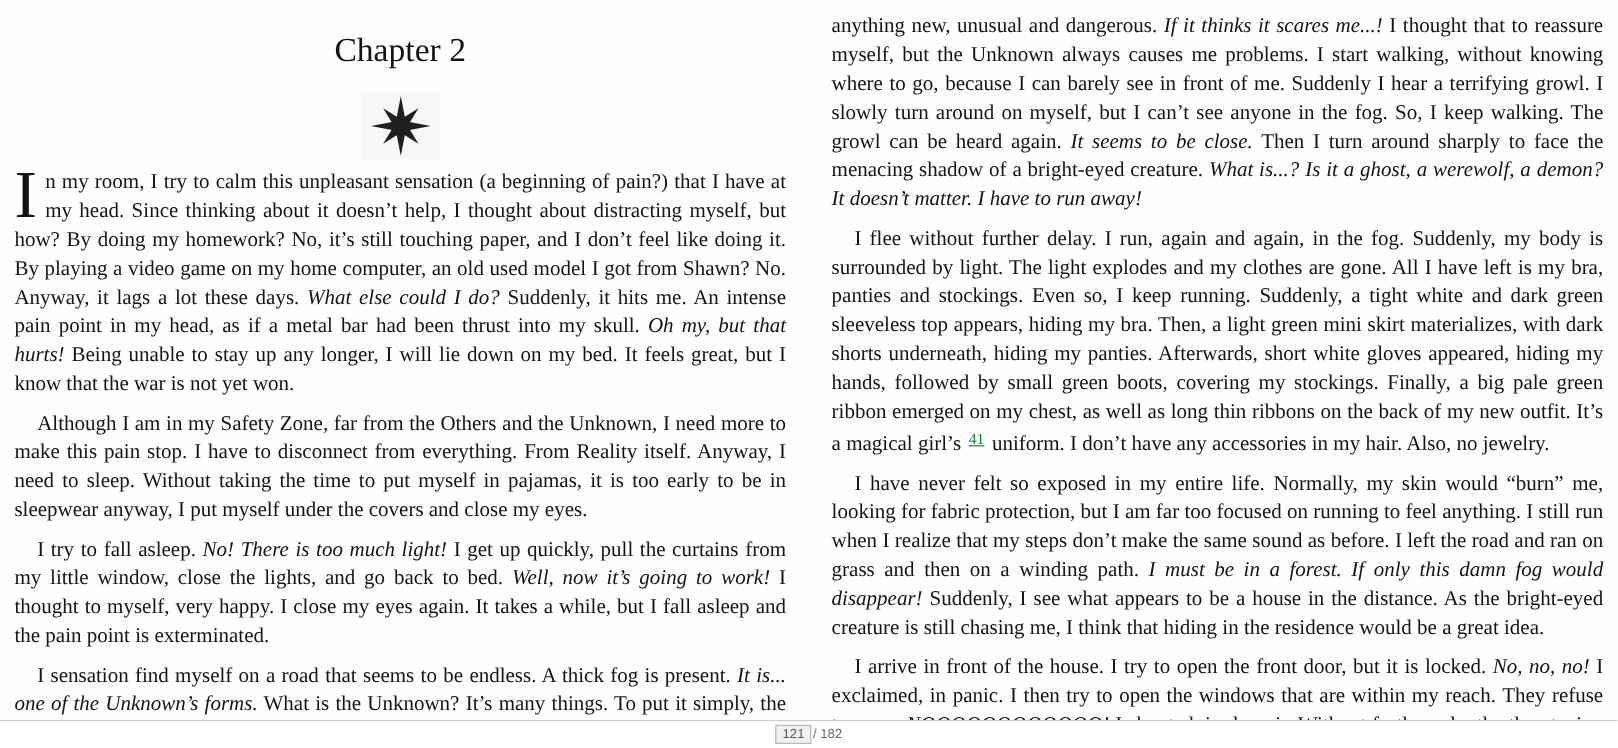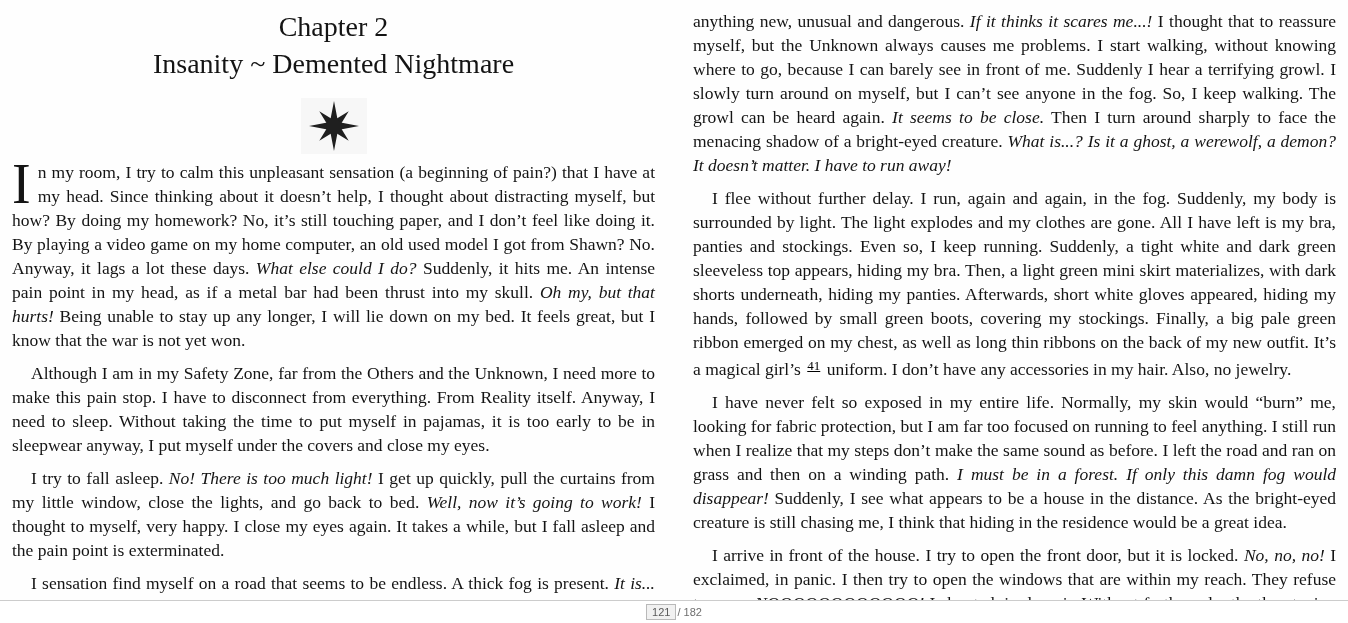--- a/index.html
+++ b/index.html
@@ -21,21 +21,21 @@
   }
   .col { width: 643px; }
 
   .chapter-line {
     text-align: center;
     font-size: 28px;
     line-height: 37px;
     font-weight: normal;
     margin: 0;
   }
-  .chapter-line.first { margin-top: 8px; }
+  .chapter-line.first { margin-top: 24px; }
 
   .ornament {
     width: 66px; height: 56px;
     margin: 16px auto 0;
     background: #f7f7f7;
     display: flex; align-items: center; justify-content: center;
   }
   .ornament svg { width: 52px; height: 52px; }
 
   .text-flow {
@@ -53,21 +53,21 @@
 
   .dropcap {
     float: left;
     font-size: 56px;
     line-height: 45px;
     padding: 2px 7px 0 0;
   }
   .em { font-style: italic; }
 
   .noteref {
-    color: #000000;
+    color: #15803d;
     font-size: 13px;
     text-decoration: underline;
     vertical-align: 5px;
     padding: 0 2px;
   }
 
   .footer {
     position: absolute;
     left: 0; bottom: 0;
     width: 100%; height: 23px;
@@ -88,21 +88,20 @@
     padding: 1px 5px;
     color: #5a5a5a;
   }
 </style>
 </head>
 <body>
 
 <div class="pages">
   <div class="col left">
     <h1 class="chapter-line first">Chapter 2</h1>
-    <h2 class="chapter-line">Insanity ~ Demented Nightmare</h2>
     <div class="ornament">
       <svg viewBox="0 0 100 100" fill="#1f1f1f" xmlns="http://www.w3.org/2000/svg">
         <polygon points="50,2 57.8,42.2 98,50 57.8,57.8 50,98 42.2,57.8 2,50 42.2,42.2"></polygon>
         <polygon points="78.3,21.7 61,50 78.3,78.3 50,61 21.7,78.3 39,50 21.7,21.7 50,39"></polygon>
         <circle cx="50" cy="50" r="15"></circle>
       </svg>
     </div>
     <div class="text-flow">
         <p class="para"><span class="dropcap">I</span><span>n my room, I try to calm this unpleasant sensation (a beginning of pain?) that I have at my head. Since thinking about it doesn’t help, I thought about distracting myself, but how? By doing my homework? No, it’s still touching paper, and I don’t feel like doing it. By playing a video game on my home computer, an old used model I got from Shawn? No. Anyway, it lags a lot these days. </span><span class="em">What else could I do?</span><span> Suddenly, it hits me. An intense pain point in my head, as if a metal bar had been thrust into my skull. </span><span class="em">Oh my, but that hurts!</span><span> Being unable to stay up any longer, I will lie down on my bed. It feels great, but I know that the war is not yet won.</span></p>
         <p class="para indent"><span>Although I am in my Safety Zone, far from the Others and the Unknown, I need more to make this pain stop. I have to disconnect from everything. From Reality itself. Anyway, I need to sleep. Without taking the time to put myself in pajamas, it is too early to be in sleepwear anyway, I put myself under the covers and close my eyes.</span></p>

